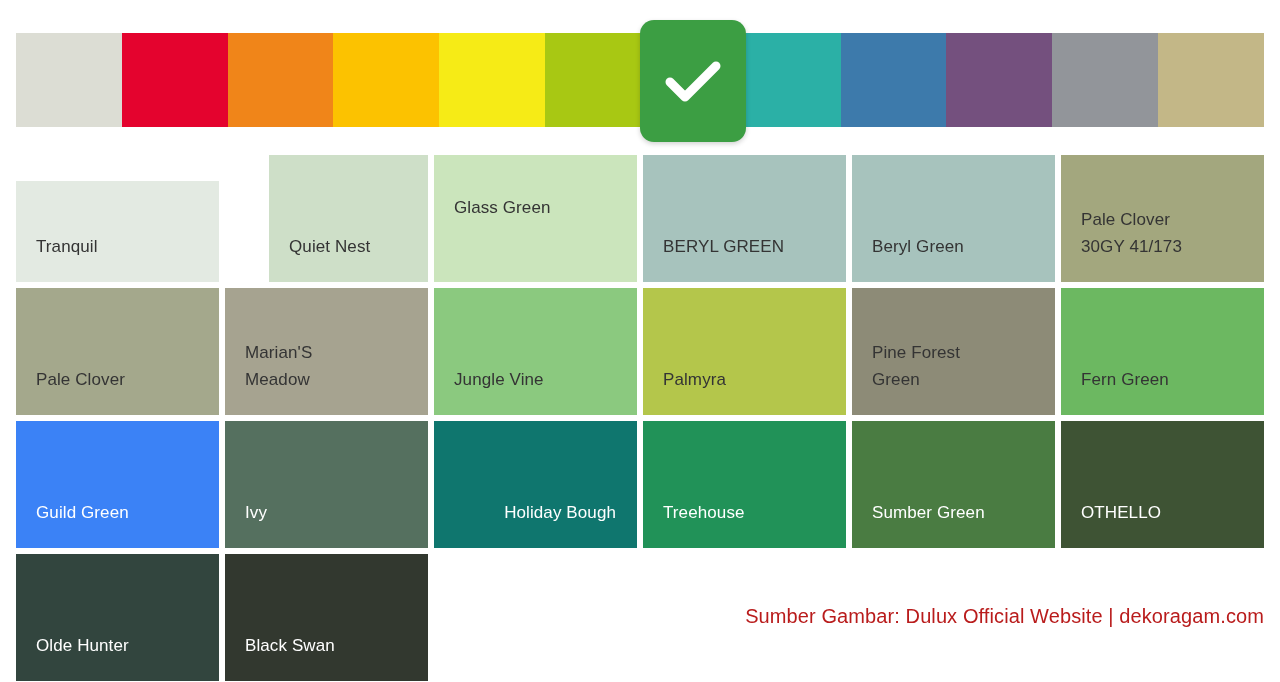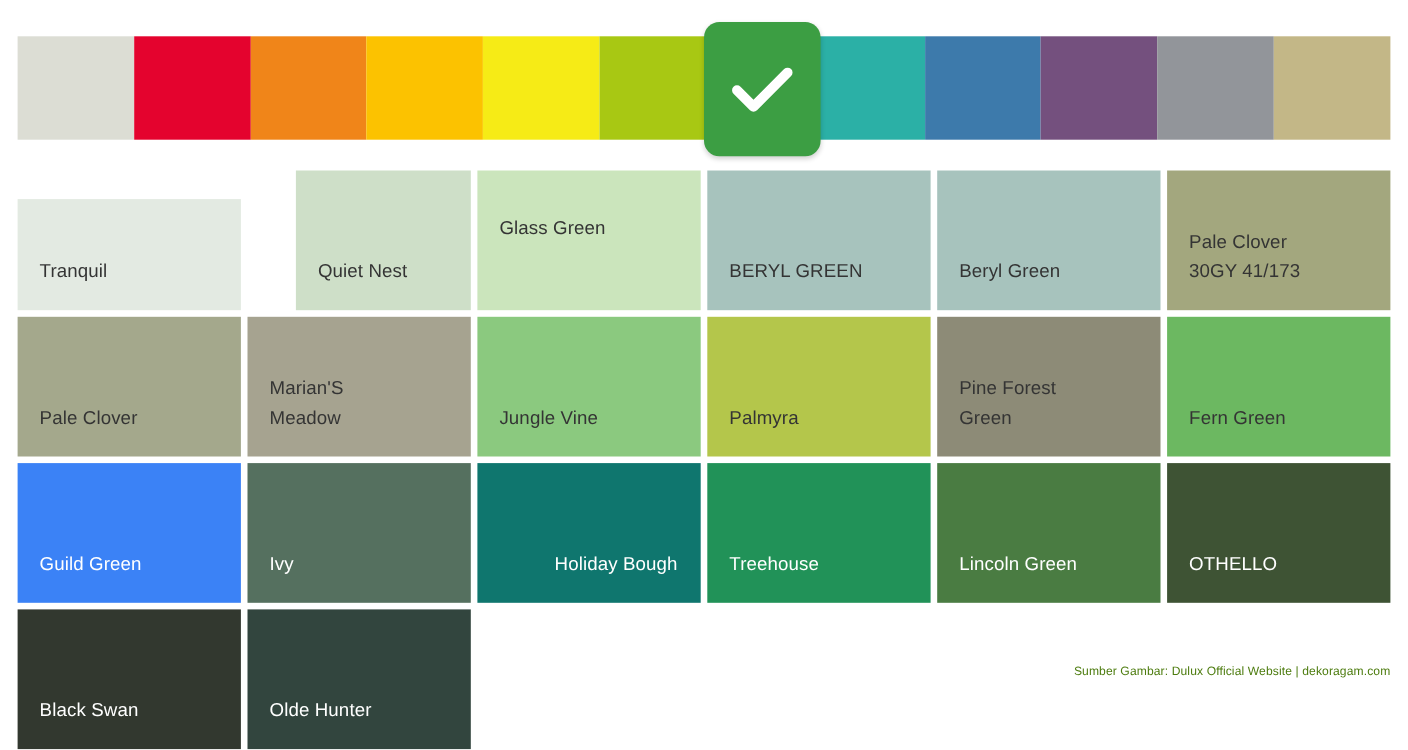--- a/index.html
+++ b/index.html
@@ -81,22 +81,22 @@
     padding-right: 21px;
   }
   .color-card.dark-text .card-label { color: #343434; }
   .color-card.light-text .card-label { color: #ffffff; }
 
   
   #attribution {
     position: absolute;
     right: 16px;
     top: 605px;
-    font-size: 11px;
-    color: #4d7c0f;
+    font-size: 20px;
+    color: #b91c1c;
     letter-spacing: 0.1px;
     white-space: nowrap;
   }
 </style>
 </head>
 <body>
 
 <div id="swatch-strip">
     <div class="swatch" style="background: rgb(220, 221, 212);"></div>
     <div class="swatch" style="background: rgb(228, 3, 46);"></div>
@@ -162,26 +162,26 @@
     <div class="color-card light-text" style="background: rgb(85, 112, 95);">
       <span class="card-label">Ivy</span>
     </div>
     <div class="color-card light-text" style="background: #0f766e; align-items: flex-end;">
       <span class="card-label">Holiday Bough</span>
     </div>
     <div class="color-card light-text" style="background: rgb(33, 146, 88);">
       <span class="card-label">Treehouse</span>
     </div>
     <div class="color-card light-text" style="background: rgb(74, 124, 66);">
-      <span class="card-label">Lincoln Green</span>
+      <span class="card-label">Sumber Green</span>
     </div>
     <div class="color-card light-text" style="background: rgb(62, 83, 52);">
       <span class="card-label">OTHELLO</span>
     </div>
+    <div class="color-card light-text" style="background: rgb(50, 69, 62);">
+      <span class="card-label">Olde Hunter</span>
+    </div>
     <div class="color-card light-text" style="background: rgb(50, 56, 47);">
       <span class="card-label">Black Swan</span>
-    </div>
-    <div class="color-card light-text" style="background: rgb(50, 69, 62);">
-      <span class="card-label">Olde Hunter</span>
     </div>
   </div>
 
 <div id="attribution">Sumber Gambar: Dulux Official Website | dekoragam.com</div>
 
 </body></html>

